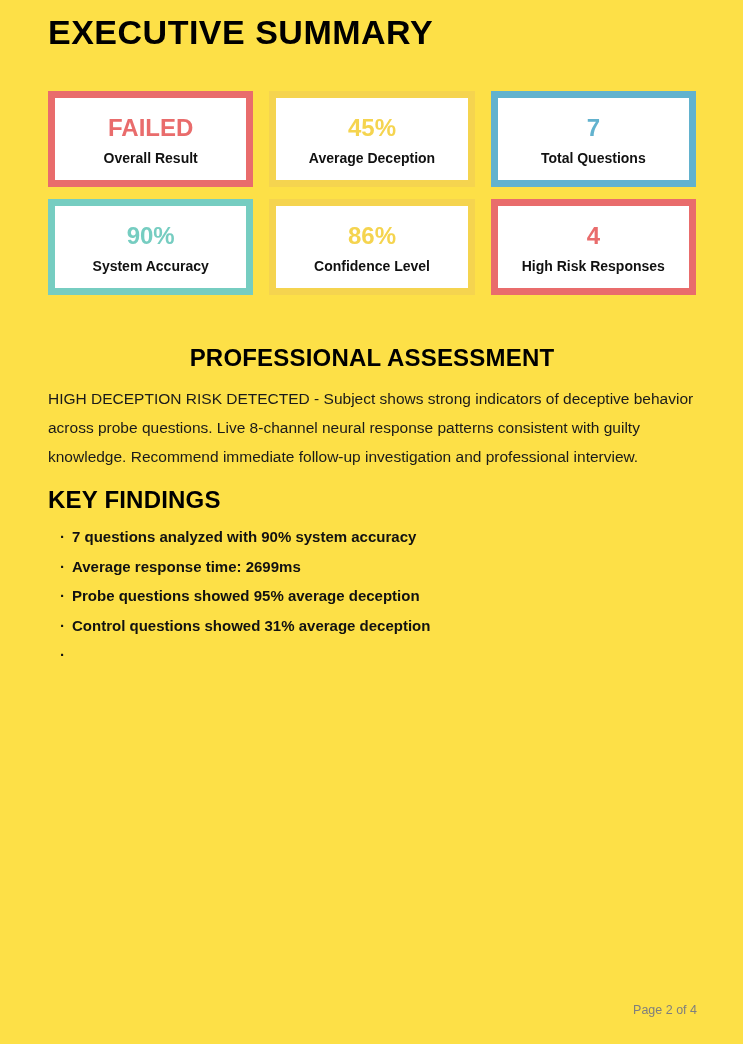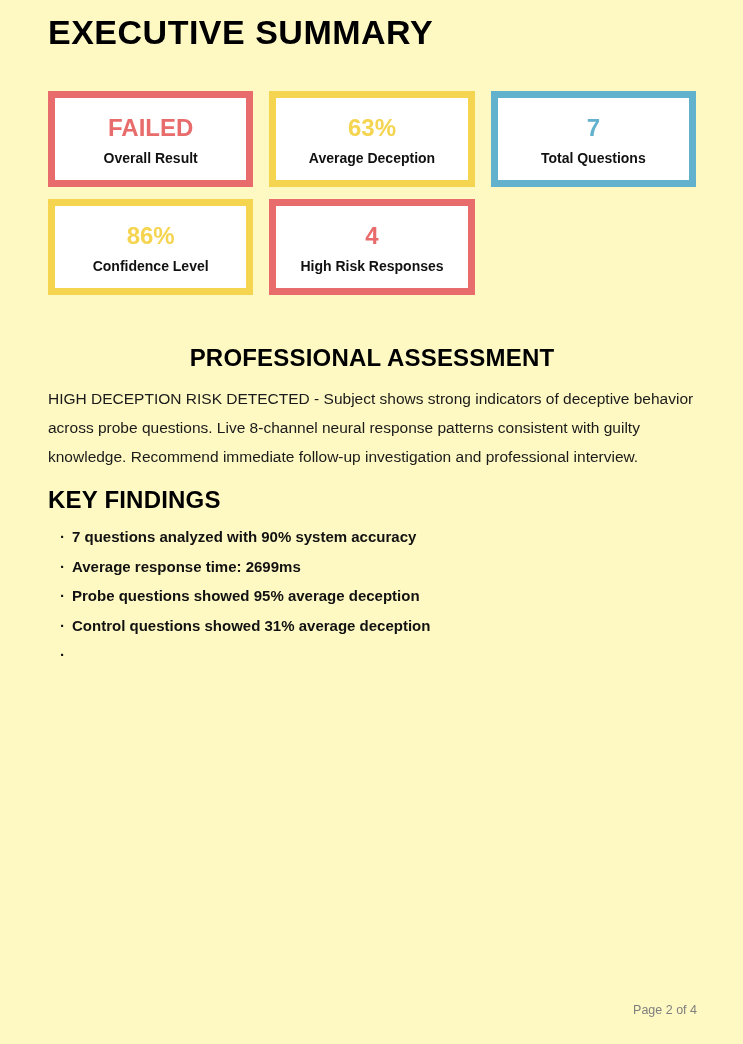--- a/index.html
+++ b/index.html
@@ -1,20 +1,20 @@
 <!DOCTYPE html>
 <html><head>
 <meta charset="utf-8">
 <style>
   html, body { margin: 0; padding: 0; background: #ffffff; }
   .page {
     position: relative;
     width: 743px;
     height: 1044px;
-    background: #fef9c3;
+    background: #fde047;
     box-sizing: border-box;
     padding: 0 47px 0 48px;
     font-family: "Liberation Sans", sans-serif;
     color: #111111;
     overflow: hidden;
   }
   .page-title {
     margin: 0;
     padding-top: 12px;
     font-size: 34px;
@@ -103,26 +103,30 @@
 
 <div class="page">
   <h1 class="page-title">EXECUTIVE SUMMARY</h1>
 
   <div class="cards-grid">
       <div class="stat-card" style="border-color: rgb(233, 108, 108);">
         <div class="stat-value" style="color: rgb(233, 108, 108);">FAILED</div>
         <div class="stat-label">Overall Result</div>
       </div>
       <div class="stat-card" style="border-color: rgb(245, 212, 79);">
-        <div class="stat-value" style="color: rgb(245, 212, 79);">63%</div>
+        <div class="stat-value" style="color: rgb(245, 212, 79);">45%</div>
         <div class="stat-label">Average Deception</div>
       </div>
       <div class="stat-card" style="border-color: rgb(98, 178, 206);">
         <div class="stat-value" style="color: rgb(98, 178, 206);">7</div>
         <div class="stat-label">Total Questions</div>
+      </div>
+      <div class="stat-card" style="border-color: rgb(118, 205, 193);">
+        <div class="stat-value" style="color: rgb(118, 205, 193);">90%</div>
+        <div class="stat-label">System Accuracy</div>
       </div>
       <div class="stat-card" style="border-color: rgb(245, 212, 79);">
         <div class="stat-value" style="color: rgb(245, 212, 79); text-align: center;">86%</div>
         <div class="stat-label">Confidence Level</div>
       </div>
       <div class="stat-card" style="border-color: rgb(233, 108, 108);">
         <div class="stat-value" style="color: rgb(233, 108, 108);">4</div>
         <div class="stat-label">High Risk Responses</div>
       </div>
     </div>

